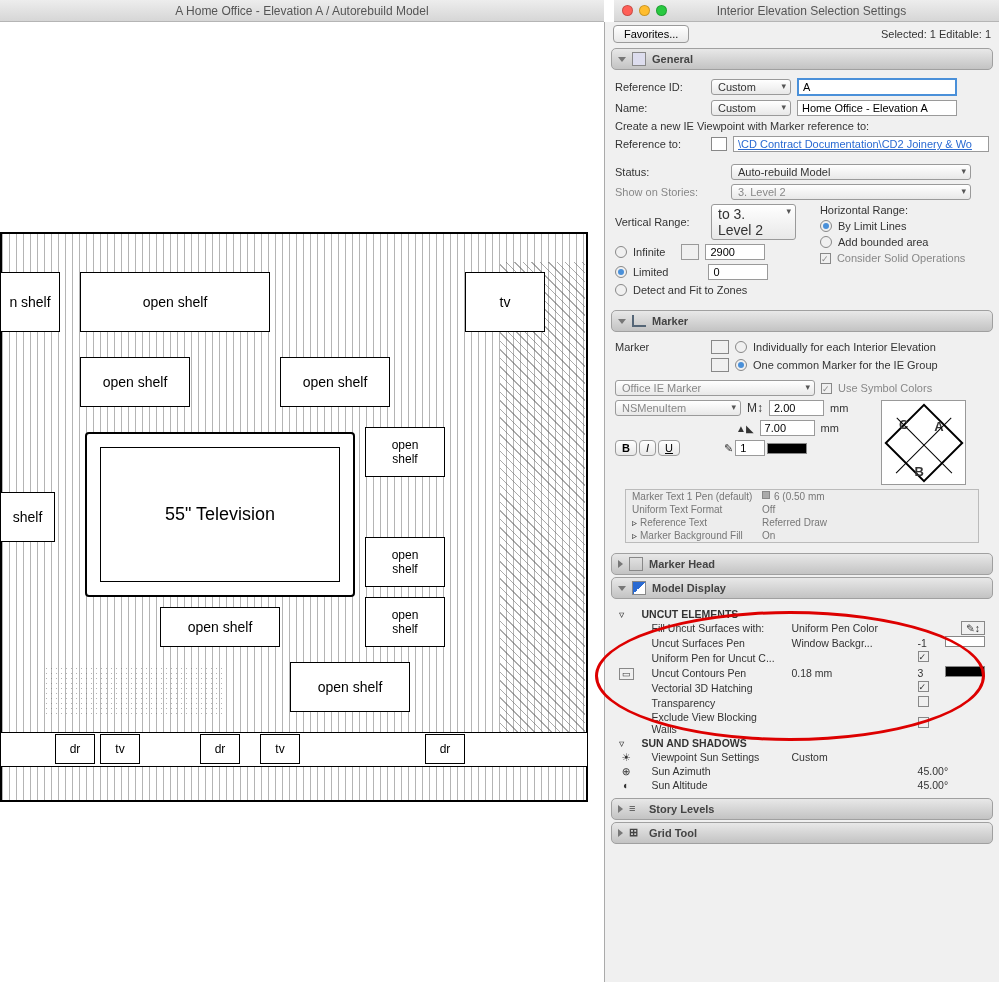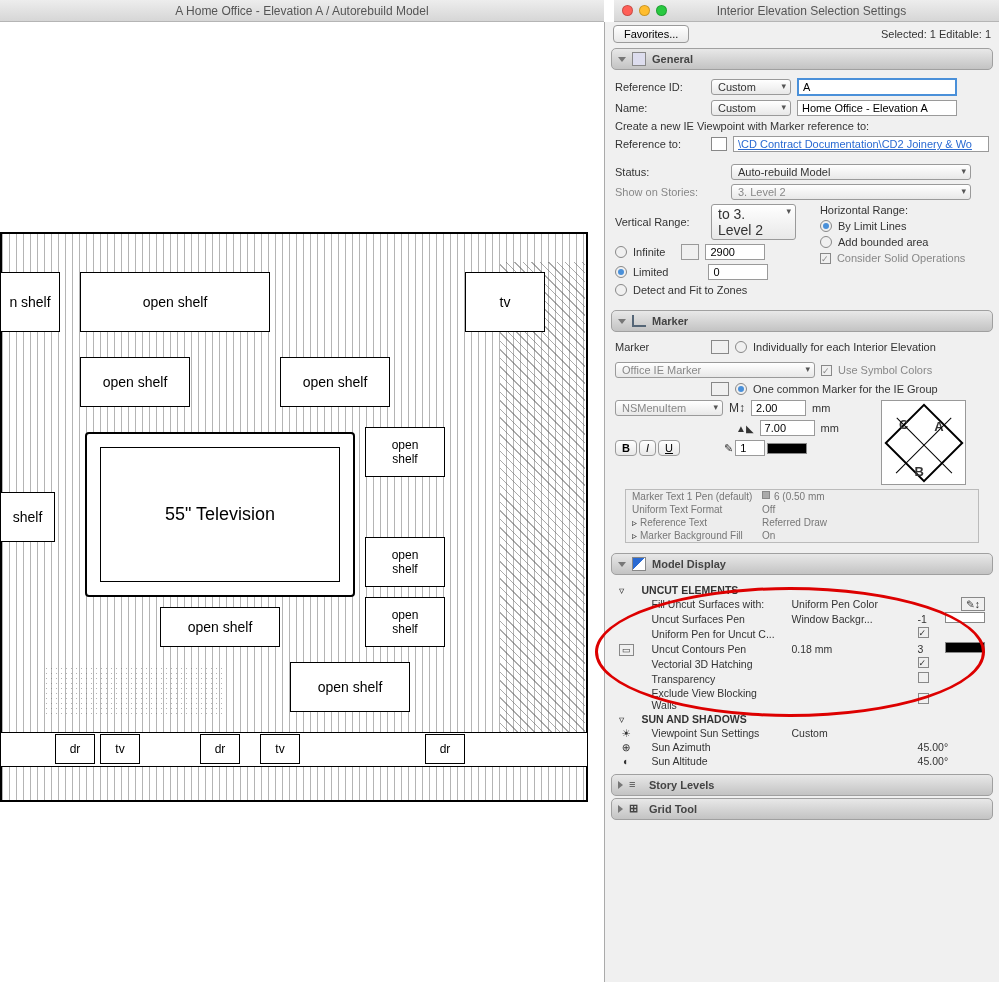--- a/index.html
+++ b/index.html
@@ -243,37 +243,37 @@
     <span style="width:14px;height:12px;border-bottom:2px solid #567;border-left:2px solid #567;"></span>
     <span>Marker</span>
   </div>
   <div class="sect-body">
     <div class="row">
       <span class="lbl">Marker</span>
       <span style="width:18px;height:14px;border:1px solid #888"></span>
       <span class="radio"></span>
       <span>Individually for each Interior Elevation</span>
     </div>
+    <div class="row">
+      <span class="lbl"></span>
+      <span style="width:18px;height:14px;border:1px solid #888"></span>
+      <span class="radio on"></span>
+      <span>One common Marker for the IE Group</span>
+    </div>
+
     <div class="row" style="margin-top:8px">
       <span class="sel gray" style="width:200px">Office IE Marker</span>
       <span class="chk on gray"></span>
       <span class="gray">Use Symbol Colors</span>
     </div>
 
-    <div class="row">
-      <span class="lbl"></span>
-      <span style="width:18px;height:14px;border:1px solid #888"></span>
-      <span class="radio on"></span>
-      <span>One common Marker for the IE Group</span>
-    </div>
-
     <div class="row" style="align-items:flex-start">
       <div style="width:260px">
         <div class="row">
-          <span class="sel gray" style="width:108px">NSMenuItem</span>
+          <span class="sel gray" style="width:126px">NSMenuItem</span>
           <span style="font-size:12px">M↕</span>
           <input class="txt" style="width: 55px;" value="2.00">
           <span>mm</span>
         </div>
         <div class="row">
           <span style="width:115px"></span>
           <span style="font-size:10px">▲◣</span>
           <input class="txt" style="width: 55px;" value="7.00">
           <span>mm</span>
         </div>
@@ -314,20 +314,25 @@
           <span class="m2">Referred Draw</span>
         </div>
       <div class="mrow">
           <span style="width:8px;display:inline-block">▹</span>
           <span class="m1" style="width:122px">Marker Background Fill</span>
           <span class="m2">On</span>
         </div>
     </div>
   </div>
 
+  <div class="sect-head">
+    <span class="disclose right"></span>
+    <span style="width:14px;height:14px;border:1px solid #888"></span>
+    <span>Marker Head</span>
+  </div>
 
   <div class="sect-head">
     <span class="disclose"></span>
     <span style="width:14px;height:14px;border:1px solid #888;background:linear-gradient(135deg,#2a6ad2 50%,#fff 50%)"></span>
     <span>Model Display</span>
   </div>
   <div class="sect-body" style="position:relative">
     <div class="highlight-oval"></div>
     <table class="md-table">
       <tbody>

